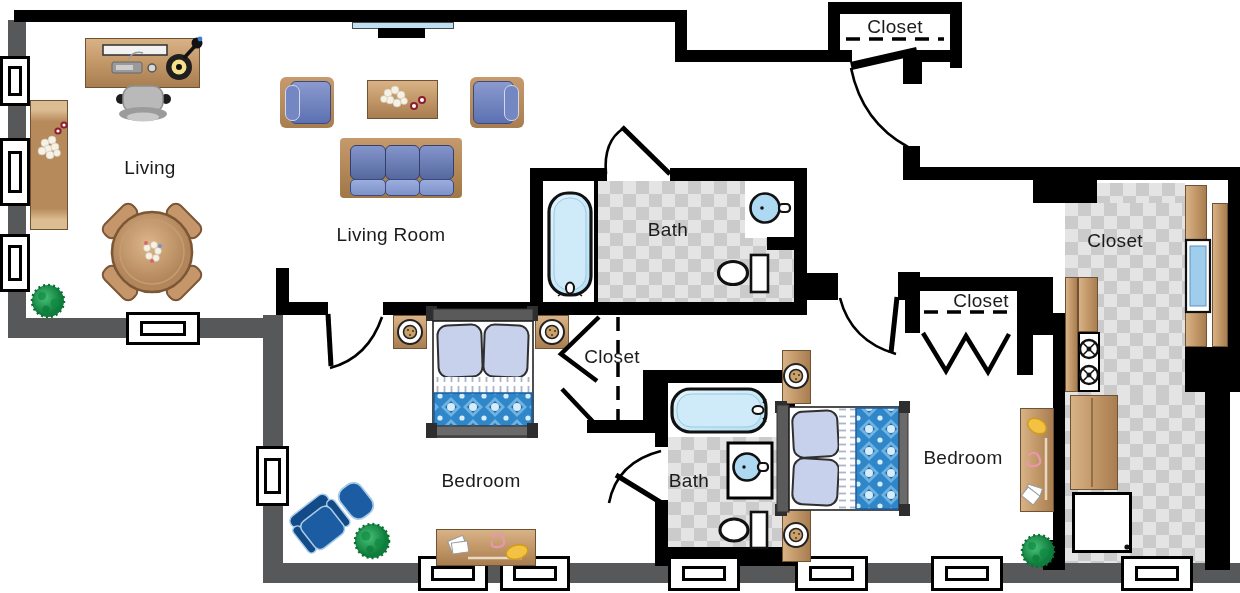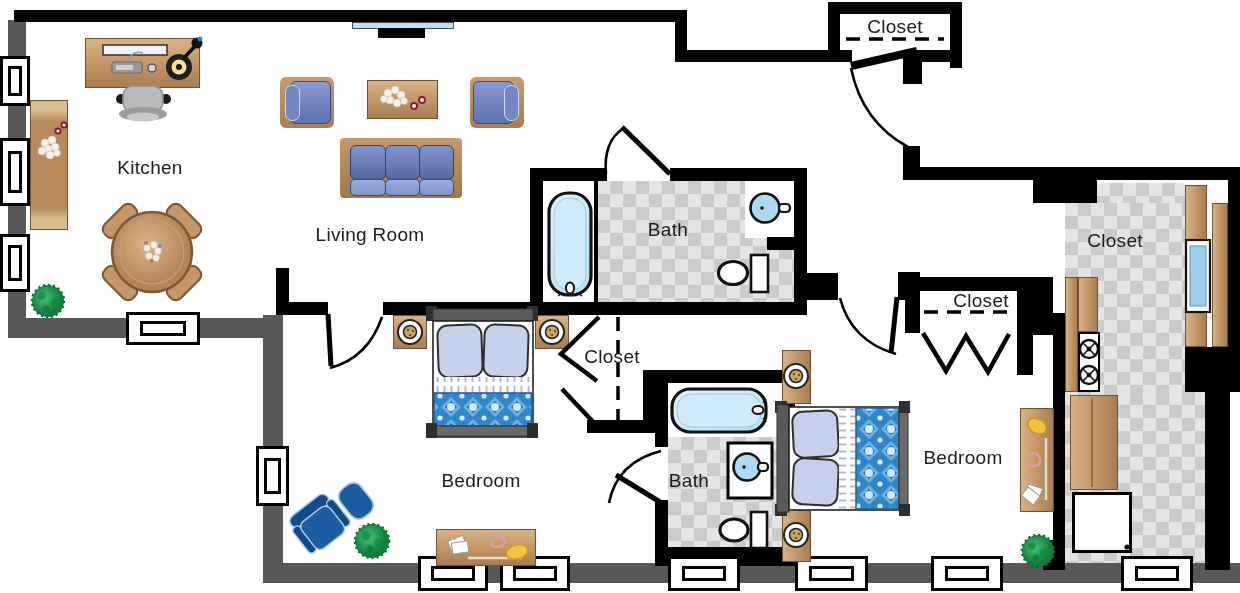--- a/index.html
+++ b/index.html
@@ -483,22 +483,22 @@
         </g>
     </g>
     <g>
       <circle cx="1038" cy="551" r="16" fill="url(#plantG)" stroke="#0c6e33" stroke-width="2.5" stroke-dasharray="2 3"></circle>
       <circle cx="1032" cy="546" r="4" fill="#0e8a41" opacity=".7"></circle>
         <circle cx="1044" cy="553" r="4.5" fill="#0e8a41" opacity=".7"></circle>
         <circle cx="1036" cy="558" r="3.5" fill="#0c7a38" opacity=".7"></circle>
     </g>
   </svg>
 
-  <div class="lbl" style="left:150px;top:168px;">Kitchen</div>
-  <div class="lbl" style="left:370px;top:235px;">Living Room</div>
+  <div class="lbl" style="left:150px;top:168px;">Living</div>
+  <div class="lbl" style="left:391px;top:235px;">Living Room</div>
   <div class="lbl" style="left:668px;top:230px;">Bath</div>
   <div class="lbl" style="left:895px;top:27px;">Closet</div>
   <div class="lbl" style="left:1115px;top:241px;">Closet</div>
   <div class="lbl" style="left:981px;top:301px;">Closet</div>
   <div class="lbl" style="left:612px;top:357px;">Closet</div>
   <div class="lbl" style="left:689px;top:481px;">Bath</div>
   <div class="lbl" style="left:481px;top:481px;">Bedroom</div>
   <div class="lbl" style="left:963px;top:458px;">Bedroom</div>
 </div>
 

